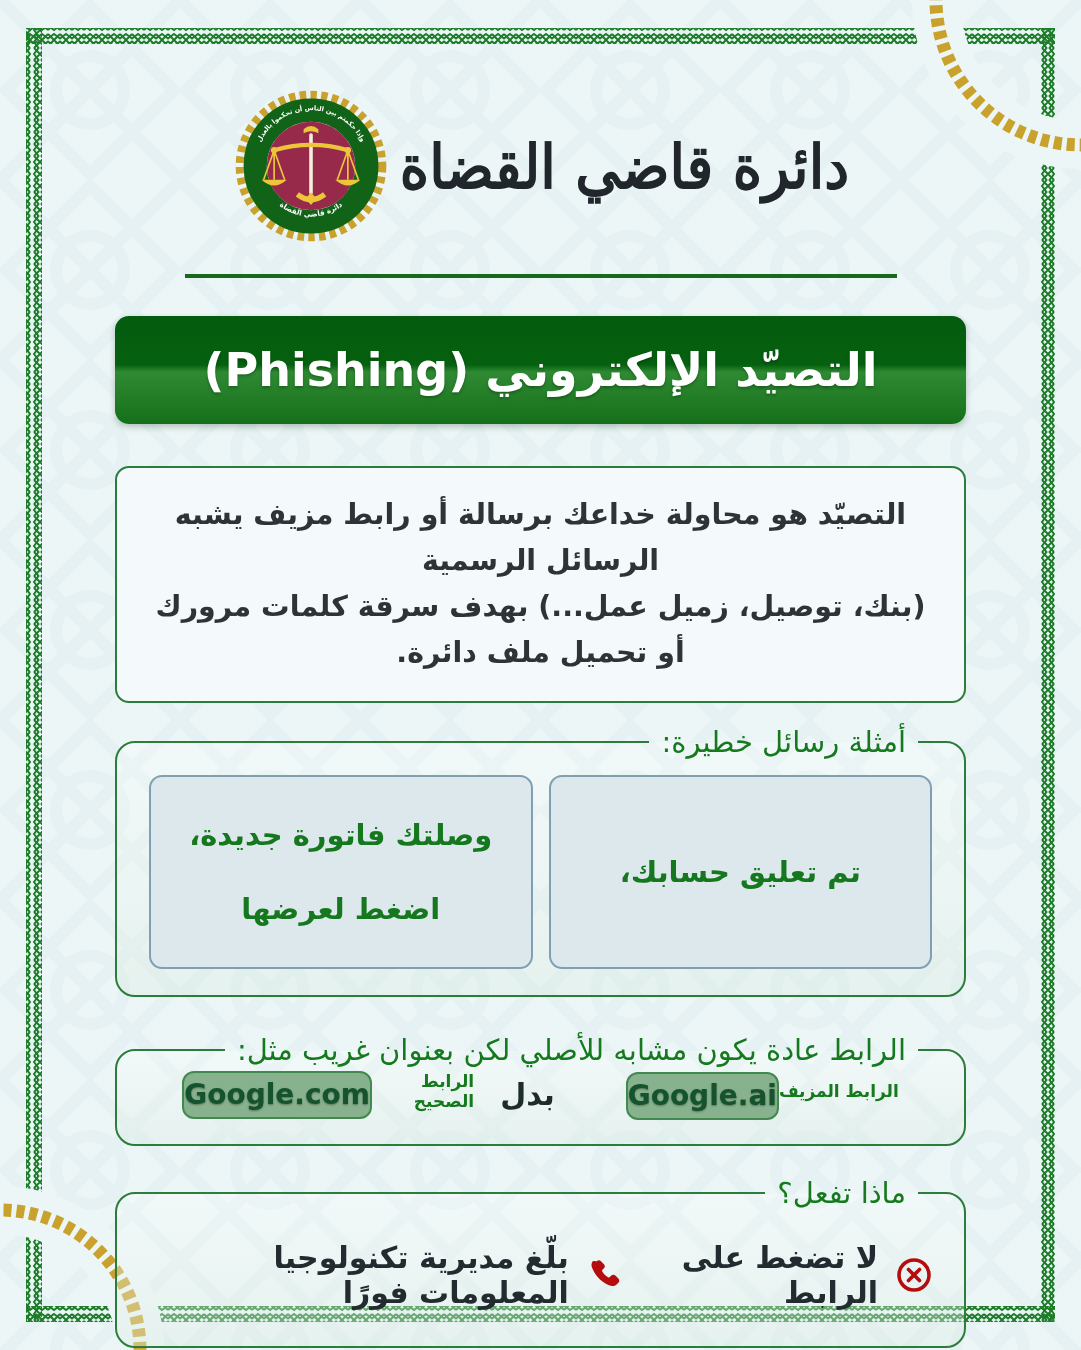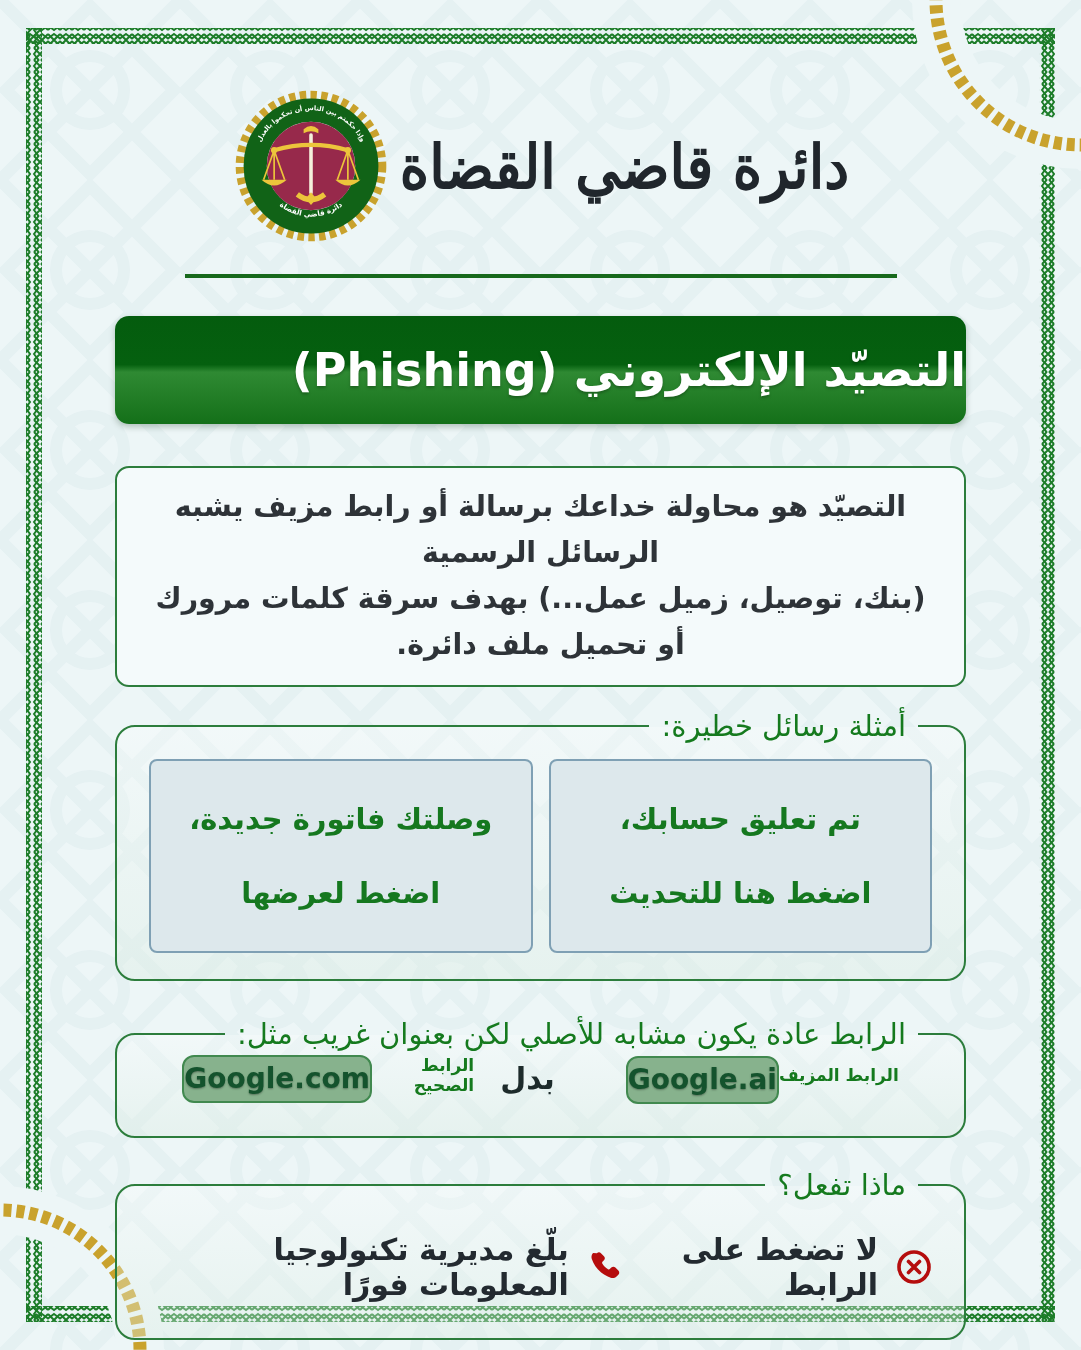--- a/index.html
+++ b/index.html
@@ -20,55 +20,55 @@
     transform:scaleY(1.08);letter-spacing:-1px;white-space:nowrap;
   }
   .emblem{width:158px;height:162px;flex:0 0 auto;}
 
   .divider{width:712px;height:4px;background:#17691c;margin:24px auto 0;}
 
   
   .banner{
     margin-top:38px;height:108px;border-radius:14px;
     background:linear-gradient(180deg,#045c0e 0%,#05600f 45%,#2f8a33 52%,#147019 100%);
-    display:flex;align-items:center;justify-content:flex-start;
+    display:flex;align-items:center;justify-content:center;
     box-shadow:0 3px 6px rgba(0,40,10,.25);
   }
   .banner h1{
     margin:0;color:#ffffff;font-size:46px;font-weight:700;letter-spacing:0;
     text-shadow:0 2px 3px rgba(0,0,0,.25);
   }
 
   
   .def-box{
     margin-top:42px;border:2px solid #2c7d3c;border-radius:14px;background:#f4fafb;
-    padding:16px 28px;text-align:center;color:#2e3338;font-size:28.5px;font-weight:700;line-height:1.62;
+    padding:24px 28px;text-align:center;color:#2e3338;font-size:28.5px;font-weight:700;line-height:1.62;
   }
 
   
   fieldset{
     border:2px solid #2c7d3c;border-radius:20px;margin:22px 0 0;min-inline-size:auto;
     padding:0 32px 26px;
     background:linear-gradient(180deg,rgba(255,255,255,.28),rgba(219,236,226,.40));
   }
   legend{
     color:#157a1e;font-weight:400;font-size:29px;padding:0 12px;margin-inline-start:14px;
     white-space:nowrap;
   }
 
   
   .cards{display:flex;gap:16px;margin-top:16px;}
   .card{
-    flex:1;height:190px;border:2px solid #7fa0b4;border-radius:8px;background:#dde8ec;
+    flex:1;height:190px;border:2px solid #7fa0b4;border-radius:13px;background:#dde8ec;
     display:flex;flex-direction:column;align-items:center;justify-content:center;gap:40px;
     color:#15781f;font-size:29px;font-weight:700;
   }
 
   
-  .links-fieldset{margin-top:36px;padding-bottom:32px;}
+  .links-fieldset{margin-top:36px;padding-bottom:24px;}
   .links-row{display:flex;align-items:flex-end;justify-content:center;gap:26px;margin-top:4px;}
   .link-col{display:flex;flex-direction:row;align-items:center;}
   .link-col.fake{width:318px;}
   .link-col.real{width:292px;}
   .link-label{font-size:17px;font-weight:700;color:#157a1e;margin-bottom:9px;}
   .pill{
     align-self:stretch;height:44px;border:2px solid #41894f;border-radius:12px;background:#87b28d;
     display:flex;align-items:center;justify-content:center;
     color:#14532d;font-size:28px;font-weight:700;text-shadow:0 1px 2px rgba(0,0,0,.35);
     direction:ltr;
@@ -168,21 +168,20 @@
   <div class="def-box">
     <div>التصيّد هو محاولة خداعك برسالة أو رابط مزيف يشبه الرسائل الرسمية</div>
     <div>(بنك، توصيل، زميل عمل...) بهدف سرقة كلمات مرورك أو تحميل ملف دائرة.</div>
   </div>
 
   <fieldset>
     <legend>أمثلة رسائل خطيرة:</legend>
     <div class="cards">
       <div class="card">
         <div>تم تعليق حسابك،</div>
-        <div>اضغط هنا للتحديث</div>
       </div>
       <div class="card">
         <div>وصلتك فاتورة جديدة،</div>
         <div>اضغط لعرضها</div>
       </div>
     </div>
   </fieldset>
 
   <fieldset class="links-fieldset">
     <legend>الرابط عادة يكون مشابه للأصلي لكن بعنوان غريب مثل:</legend>

